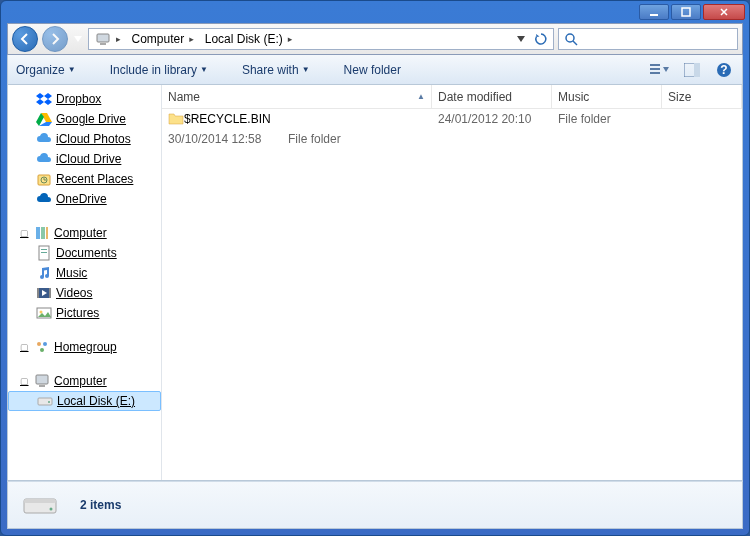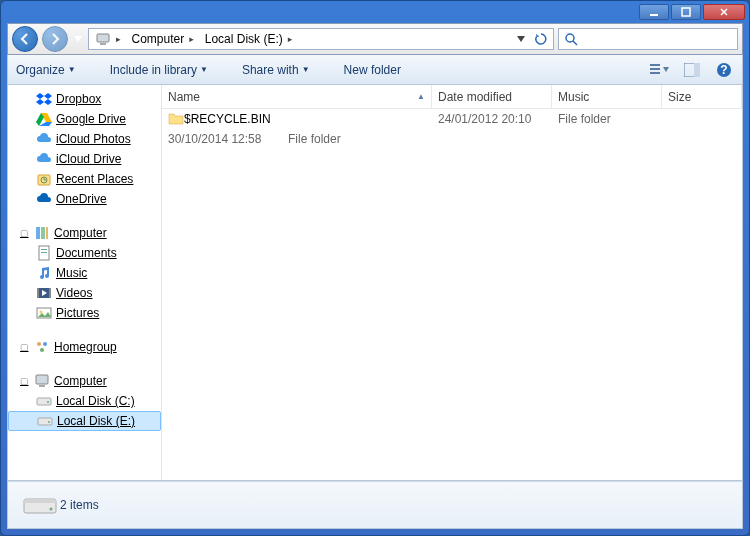--- a/index.html
+++ b/index.html
@@ -55,21 +55,21 @@
 .colh { padding: 0 6px; color: #444; border-right: 1px solid #e8e8e8; height: 100%; display: flex; align-items: center; cursor: pointer; }
 .colh .sort { margin-left: auto; font-size: 8px; color: #5a7ba5; }
 .filelist { flex: 1; }
 .filerow { height: 20px; display: flex; align-items: center; cursor: pointer; }
 .fcell { padding: 0 6px; overflow: hidden; text-overflow: ellipsis; white-space: nowrap; }
 .fcell.name { display: flex; align-items: center; gap: 0; }
 .fcell.dim { color: #666; }
 .folder-icon { width: 16px; height: 16px; }
 
 
-.detailsbar { height: 48px; margin: 0 6px 6px 6px; background: linear-gradient(#f4f8fc, #e8f0f8); border: 1px solid #b8c8d8; border-top: 1px solid #d0dce8; display: flex; align-items: center; padding: 4px 12px; gap: 0; }
+.detailsbar { height: 48px; margin: 0 6px 6px 6px; background: linear-gradient(#f4f8fc, #e8f0f8); border: 1px solid #b8c8d8; border-top: 1px solid #d0dce8; display: flex; align-items: center; padding: 4px 12px; gap: 20px; font-weight: bold; }
 .detailsbar .bigicon { width: 40px; height: 32px; }
 .detailsbar .dtext { color: #1a3b6c; }
 
 
 svg { display: block; }
 </style>
 </head>
 <body>
 
 <div class="window">
@@ -312,29 +312,20 @@
         <div class="tree-spacer"></div>
         <div class="tree-item l0">
           <span class="expander">▢</span>
           <span class="tree-icon">
             <svg width="16" height="16" viewBox="0 0 16 16">
               <rect x="2" y="2" width="12" height="9" rx="1" fill="#d0d8e0" stroke="#888"></rect>
               <rect x="5" y="12" width="6" height="2" fill="#aaa"></rect>
             </svg>
           </span>
           <span>Computer</span>
-        </div>
-        <div class="tree-item l1">
-          <span class="tree-icon">
-            <svg width="16" height="16" viewBox="0 0 16 16">
-              <rect x="1" y="5" width="14" height="7" rx="1" fill="#e8e8e8" stroke="#aaa"></rect>
-              <circle cx="12" cy="9" r="1" fill="#6a8"></circle>
-            </svg>
-          </span>
-          <span>Local Disk (C:)</span>
         </div>
         <div class="tree-item l1 selected">
           <span class="tree-icon">
             <svg width="16" height="16" viewBox="0 0 16 16">
               <rect x="1" y="5" width="14" height="7" rx="1" fill="#e8e8e8" stroke="#aaa"></rect>
               <circle cx="12" cy="9" r="1" fill="#6a8"></circle>
             </svg>
           </span>
           <span>Local Disk (E:)</span>
         </div>

